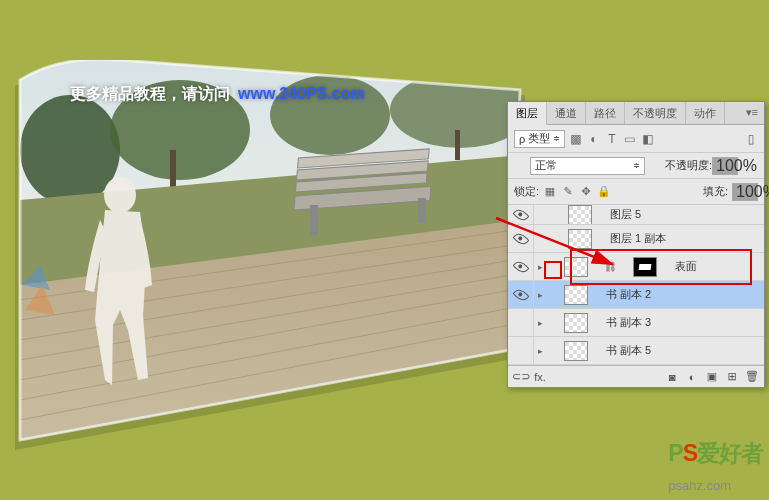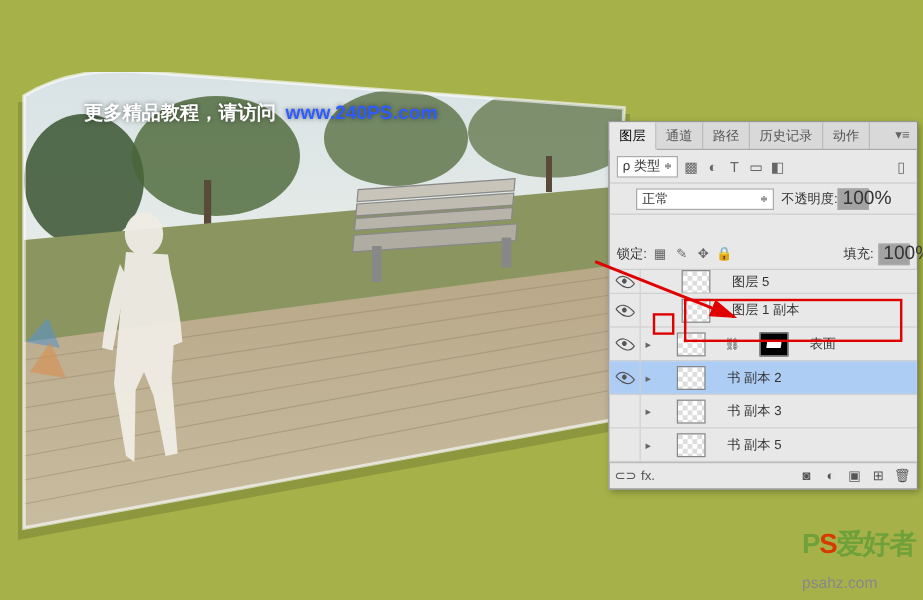--- a/index.html
+++ b/index.html
@@ -146,41 +146,40 @@
       background: #fff;
       border: 1px solid #aaa;
       height: 18px;
       padding: 0 4px;
       display: flex;
       align-items: center;
       justify-content: space-between;
       width: 115px;
       font-size: 11px;
     }
-    .opacity-label { margin-left: 6px; font-size: 11px; }
+    .opacity-label { margin-left: 20px; font-size: 11px; }
     .opacity-box {
       background: #a3a3a3;
       border: 1px solid #aaa;
       height: 18px;
       padding: 0 3px;
       width: 26px;
       font-size: 16px;
       display: flex;
       align-items: center;
     }
 
     .lock-row {
       display: flex;
       align-items: center;
       padding: 4px 6px;
       border-bottom: 1px solid #ccc;
       height: 26px;
       font-size: 11px;
       gap: 4px;
-      margin-top: 20px;
     }
     .lock-spacer { flex: 1; }
 
     .layers-list { background: #e8e8e8; }
     .layer-row {
       display: flex;
       align-items: center;
       height: 28px;
       border-bottom: 1px solid #d0d0d0;
       font-size: 11px;
@@ -337,21 +336,21 @@
 
 <div class="watermark-text">
   <span>更多精品教程，请访问</span><span class="watermark-url">www.240PS.com</span>
 </div>
 
 <div class="panel">
   <div class="tabs">
     <div class="tab active">图层</div>
     <div class="tab">通道</div>
     <div class="tab">路径</div>
-    <div class="tab">历史记录</div>
+    <div class="tab">不透明度</div>
     <div class="tab">动作</div>
     <div class="tabs-spacer"></div>
     <div class="tabs-menu">▾≡</div>
   </div>
 
   <div class="filter-row">
     <div class="filter-select">
       <span>ρ</span>
         <span>类型</span>
         <span class="dd">≑</span>

